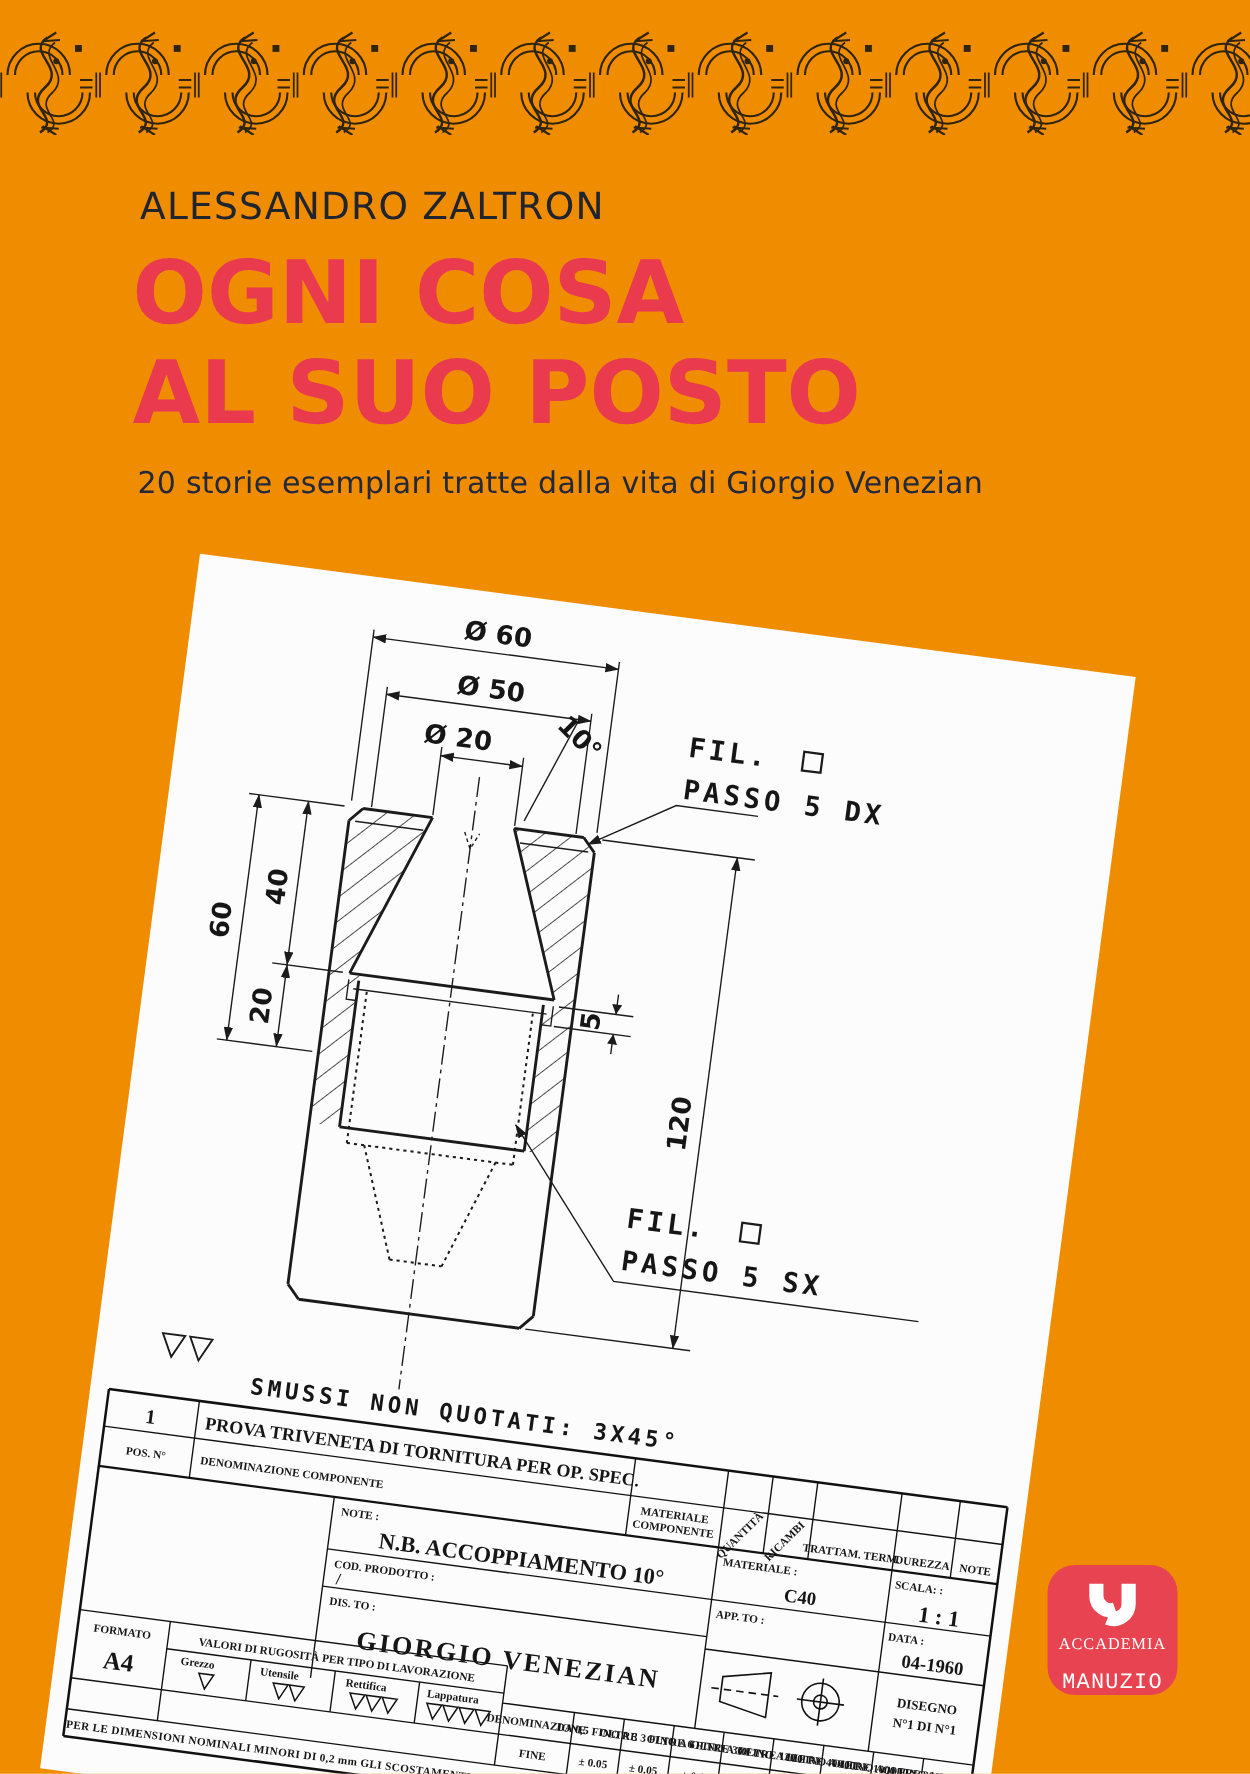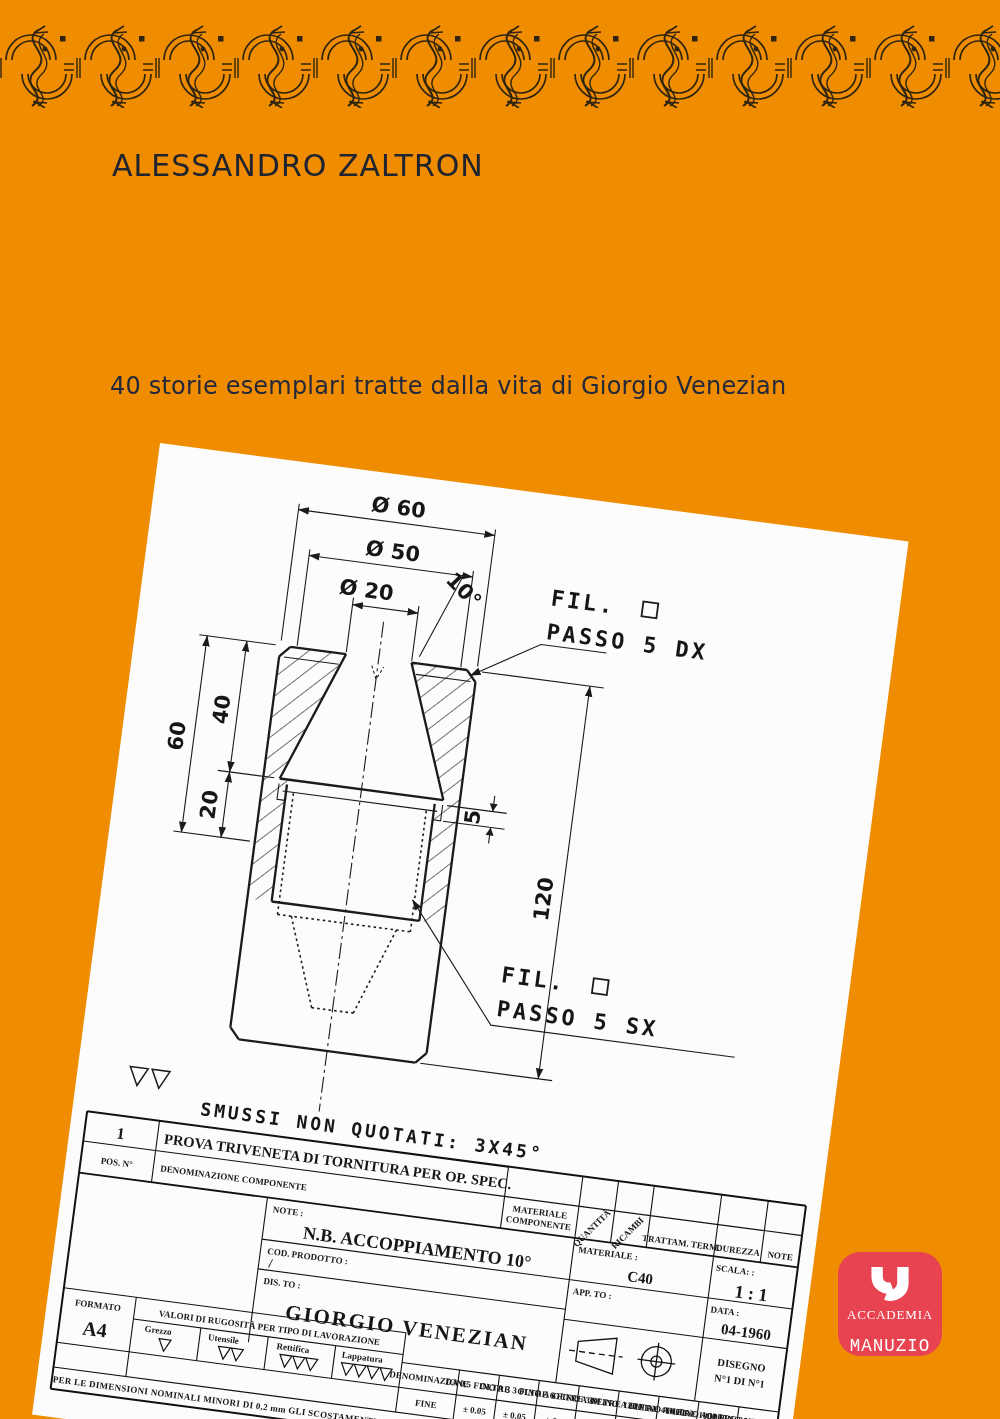--- a/index.html
+++ b/index.html
@@ -79,22 +79,22 @@
   <use href="#motif" x="474" y="0"></use>
     <use href="#motif" x="553" y="0"></use>
     <use href="#motif" x="632" y="0"></use>
   <use href="#motif" x="711" y="0"></use>
     <use href="#motif" x="790" y="0"></use>
     <use href="#motif" x="869" y="0"></use>
   <use href="#motif" x="948" y="0"></use>
 </svg>
 
 <div class="author">ALESSANDRO ZALTRON</div>
-<div class="title"><br></div>
-<div class="subtitle">40 storie esemplari tratte dalla vita di Giorgio Venezian</div>
+<div class="title"><span>OGNI COSA</span><br><span>AL SUO POSTO</span></div>
+<div class="subtitle">20 storie esemplari tratte dalla vita di Giorgio Venezian</div>
 
 <div class="sheet">
 <svg width="755" height="980" viewBox="0 0 755 980">
   <defs>
     <pattern id="h" width="15" height="15" patternUnits="userSpaceOnUse" patternTransform="rotate(45)">
       <line x1="0" y1="0" x2="0" y2="15" stroke="#222" stroke-width="1.3"></line>
     </pattern>
     <marker id="ar" viewBox="0 0 10 10" refX="9.5" refY="5" markerWidth="10" markerHeight="10" orient="auto-start-reverse">
       <path d="M0,1.6 L10,5 L0,8.4 z" fill="#1B1B1B"></path>
     </marker>

